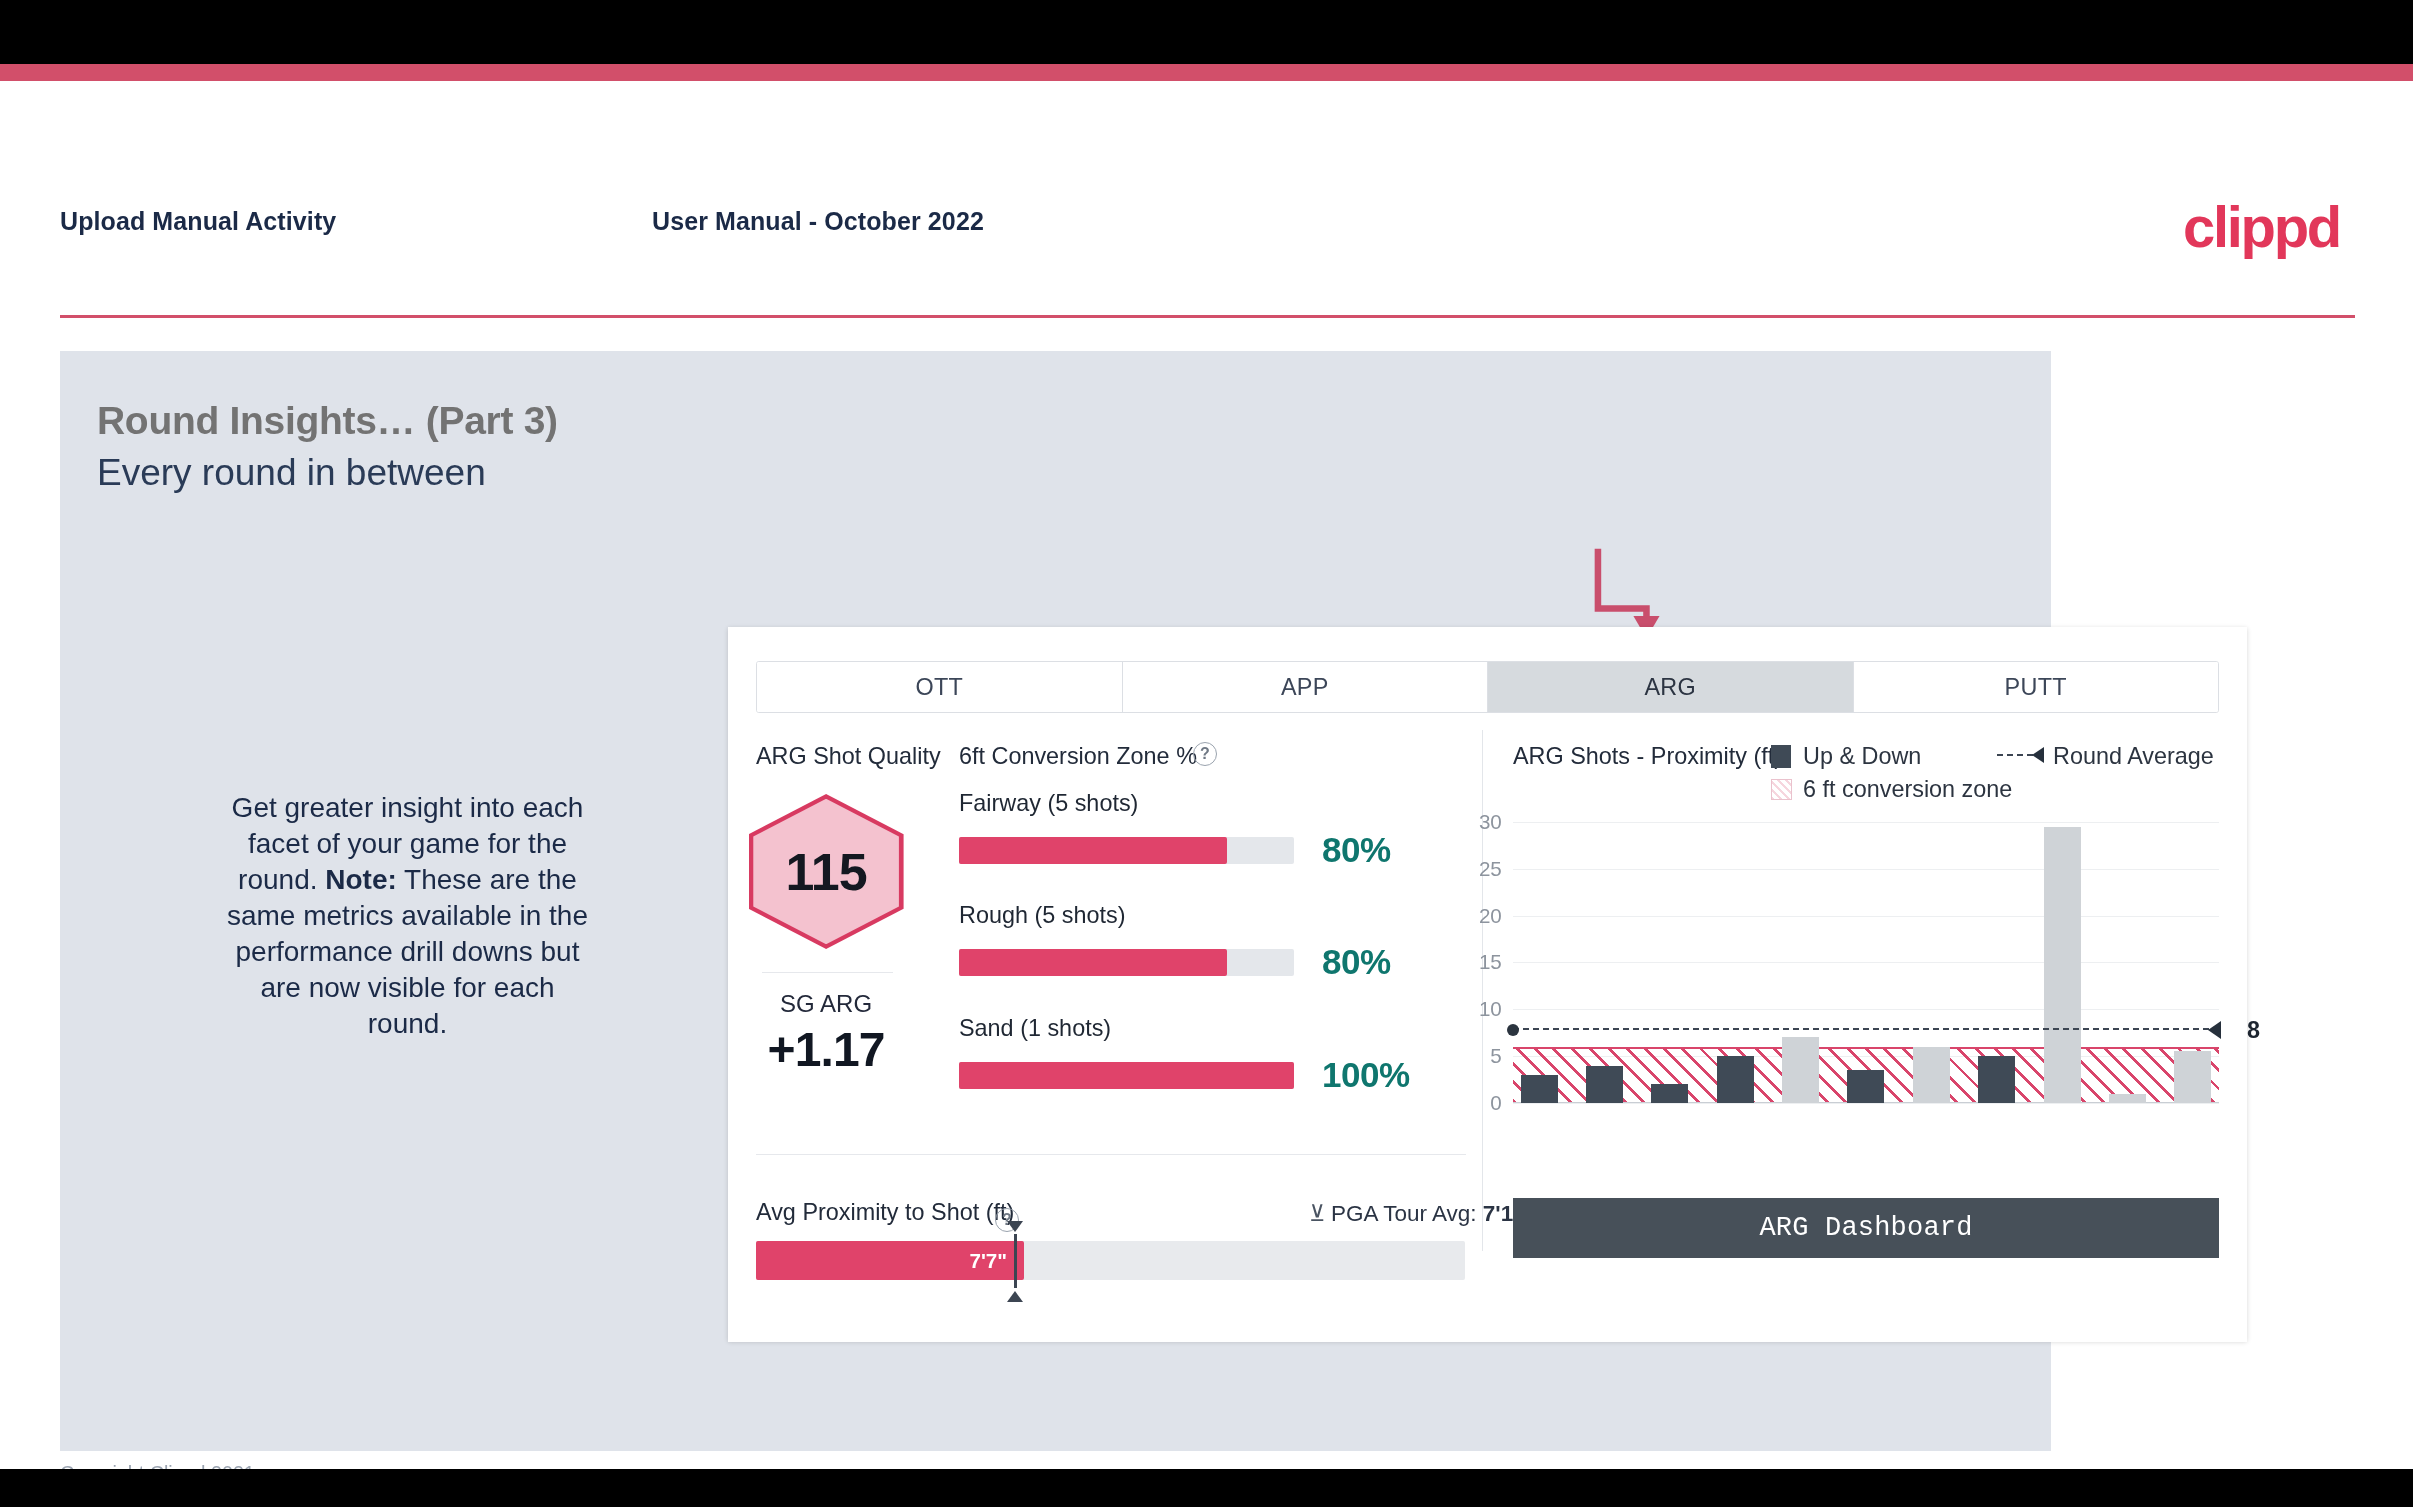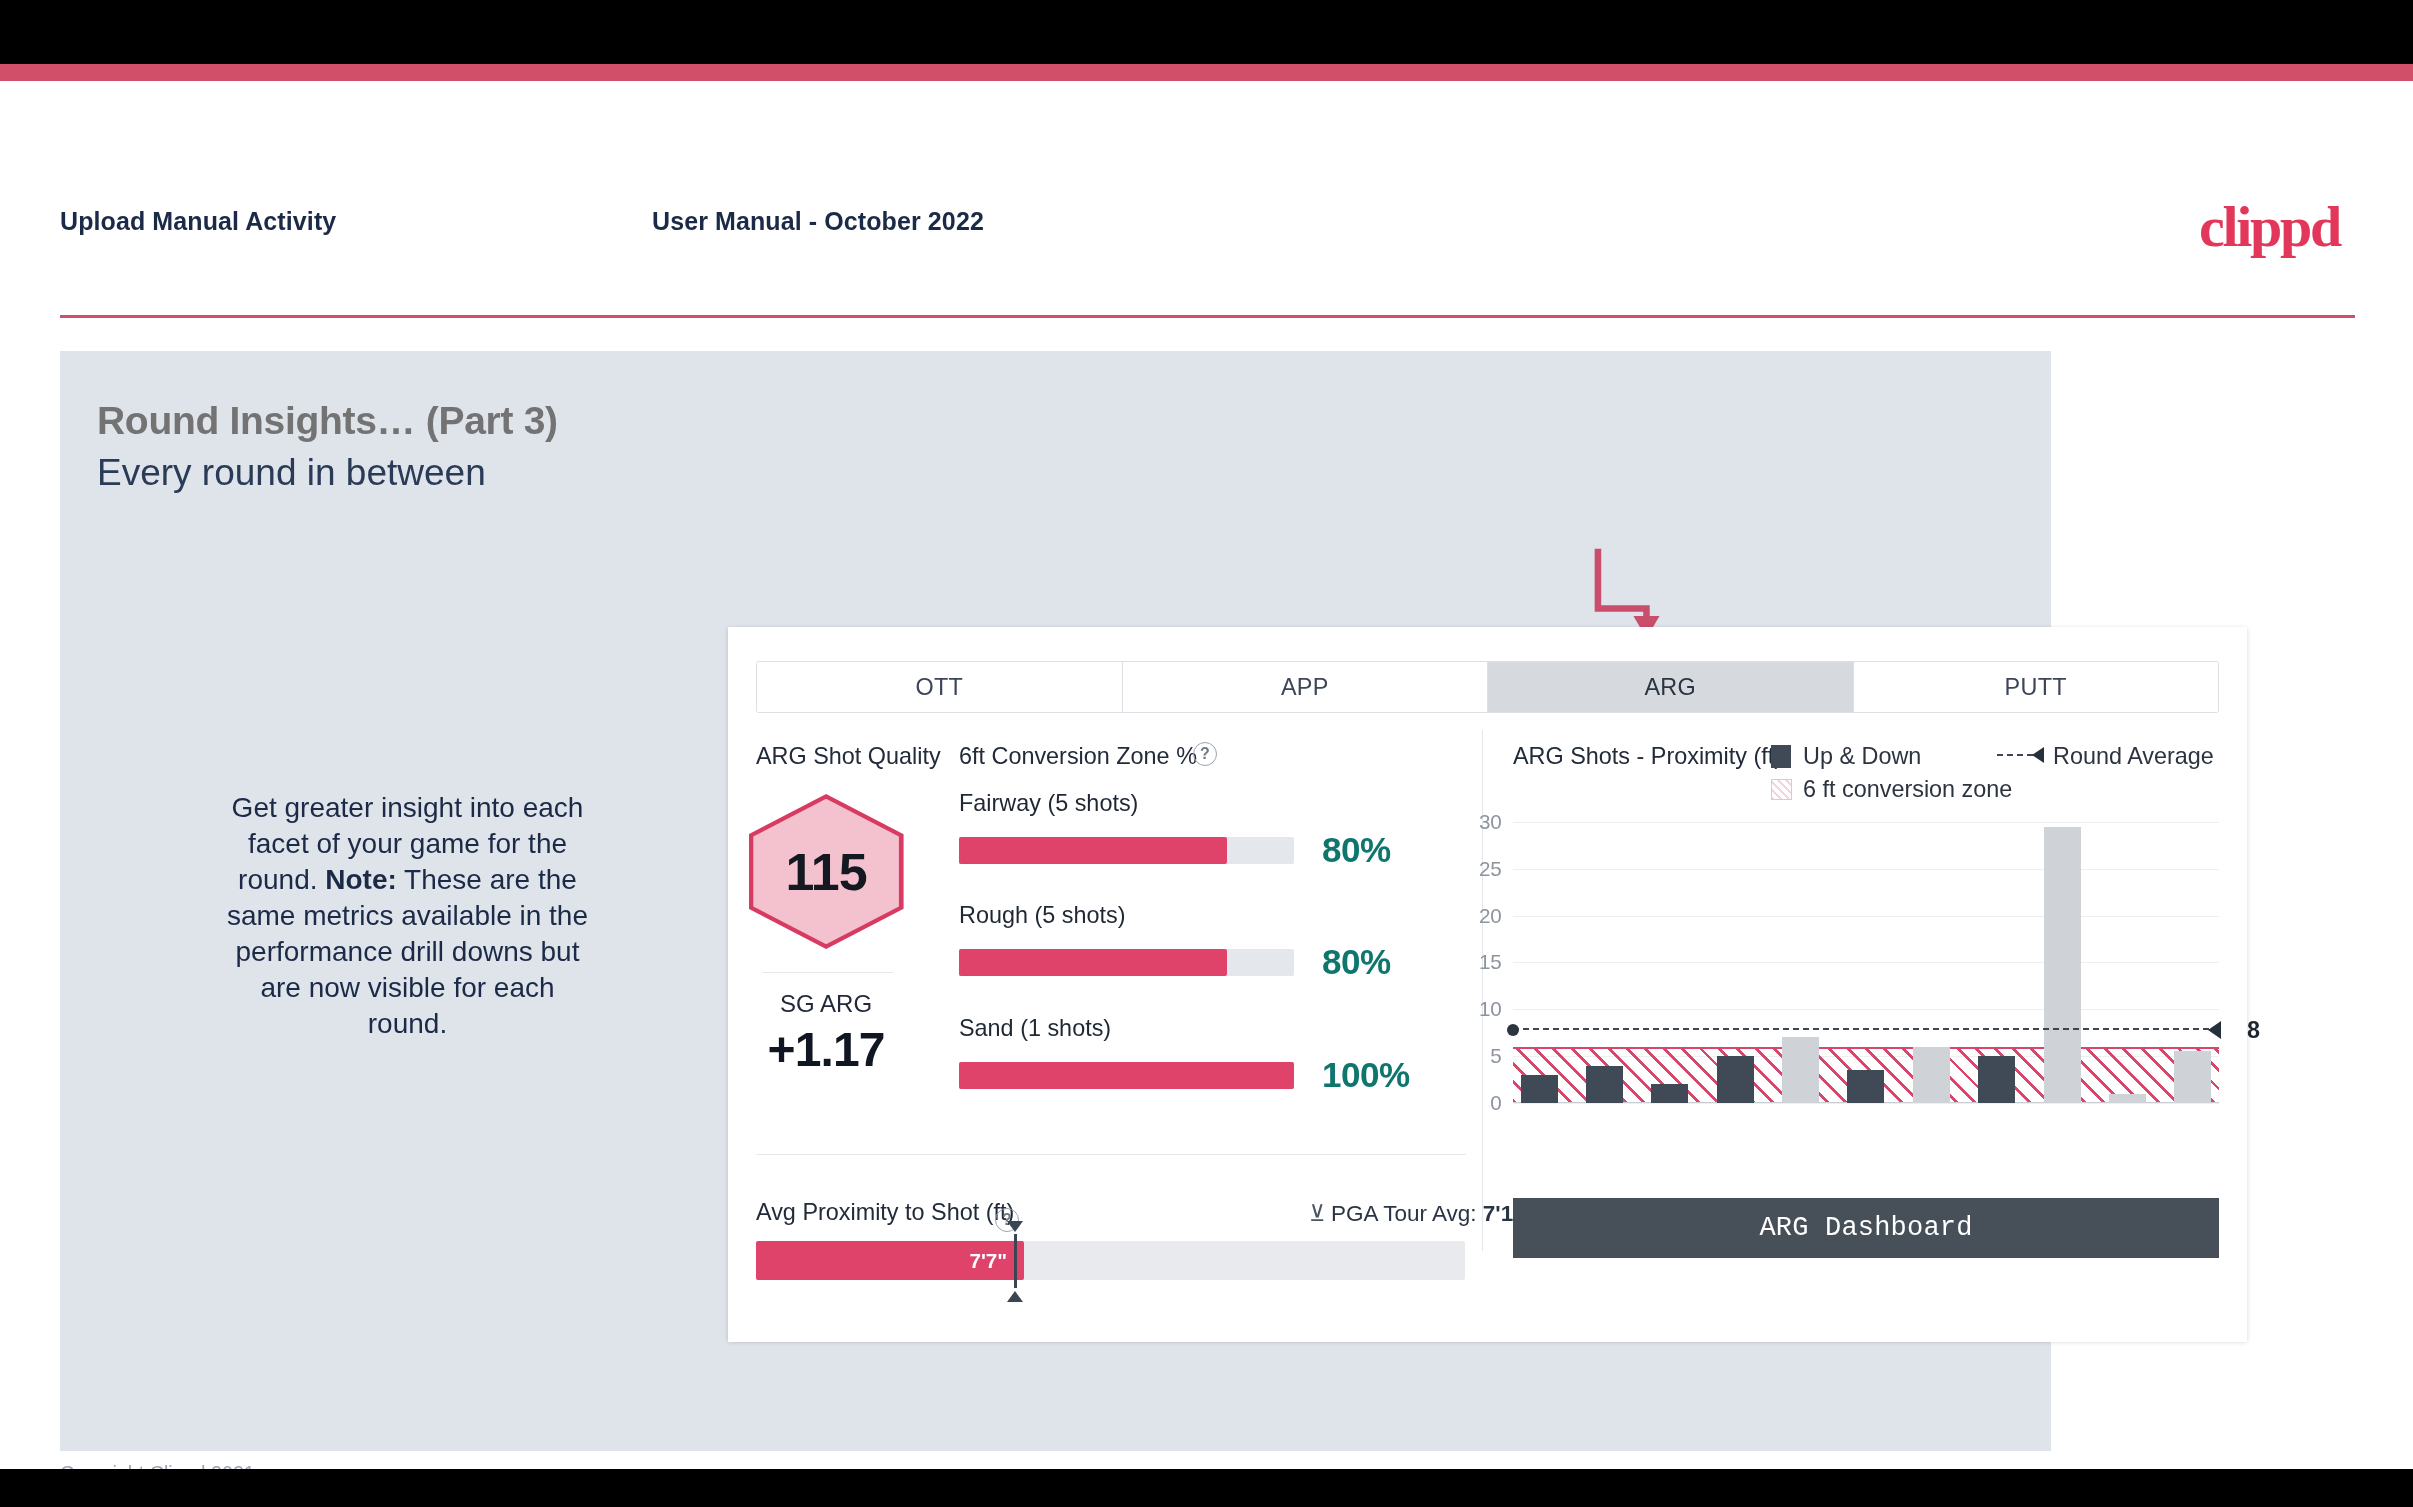--- a/index.html
+++ b/index.html
@@ -27,21 +27,21 @@
     font-size:25px; font-weight:600; color:#1b2a47; letter-spacing:0.1px;
   }
   .hdr-mid {
     position:absolute; left:652px; top:126px;
     font-size:25px; font-weight:600; color:#1b2a47; letter-spacing:0.1px;
   }
   .logo {
     position:absolute; right:73px; top:117px;
     font-size:58px; font-weight:800; color:#e2375a;
     letter-spacing:-2.3px; line-height:1;
-    font-family:Liberation Serif, serif;
+    font-family:Liberation Sans, sans-serif;
   }
   .hdr-rule {
     position:absolute; left:60px; top:234px; width:2295px; height:2.8px;
     background:#d24f6a;
   }
 
   
   .body-panel {
     position:absolute; left:60px; top:270px; width:1991px; height:1100px;
     background:#dfe3ea;

